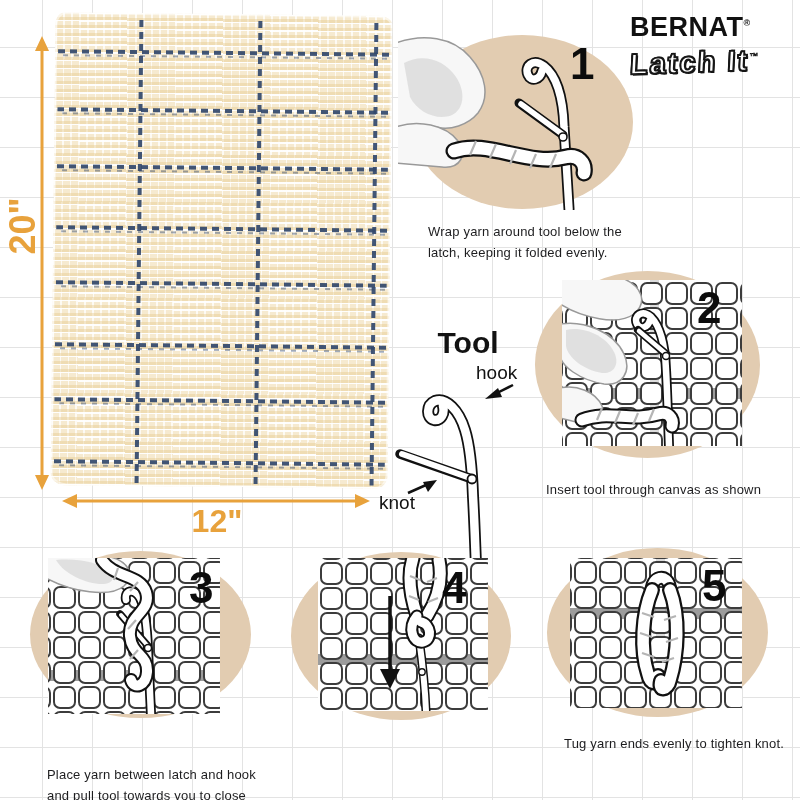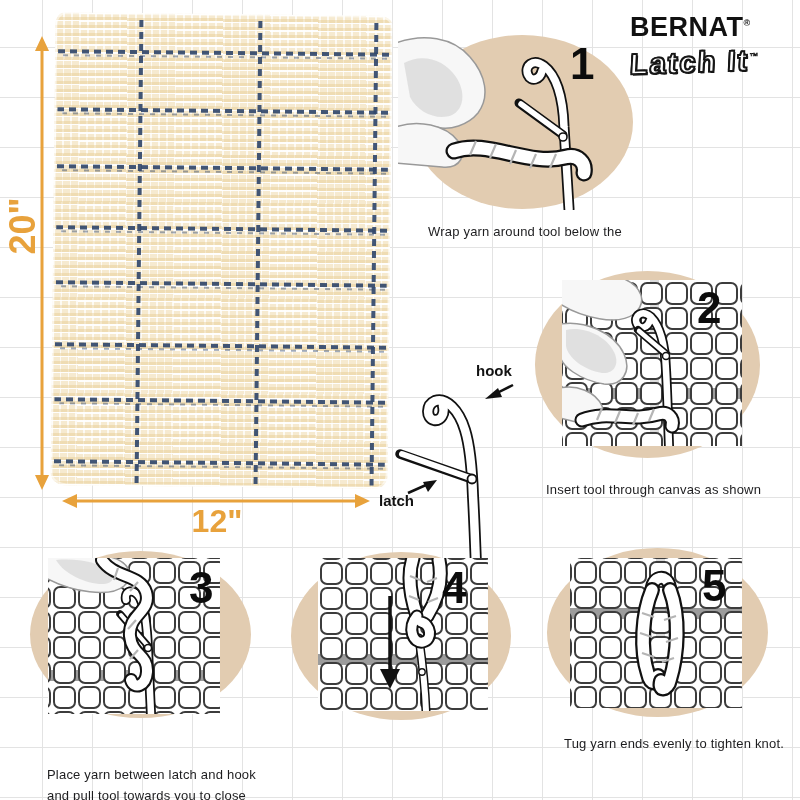--- a/index.html
+++ b/index.html
@@ -45,21 +45,21 @@
   .brand sup{font-size:9px;font-weight:700;vertical-align:super;}
   .latchit{display:inline-block;margin-top:3px;font-size:29px;font-weight:800;letter-spacing:2px;
     color:#fff;-webkit-text-stroke:1.7px #161616;
     text-shadow:1.5px 1.5px 0 #161616,-1px -1px 0 #161616,1px -1px 0 #161616,-1px 1px 0 #161616;
     transform:rotate(-2deg) skewX(-5deg);}
   .latchit sup{font-size:9px;-webkit-text-stroke:.6px #161616;text-shadow:none;}
 
   
   .tool-title{position:absolute;left:430px;top:326px;width:76px;text-align:center;
     font-size:30px;font-weight:700;color:#121212;}
-  .tool-sub{position:absolute;font-size:15px;font-weight:700;color:#121212;}
+  .tool-sub{position:absolute;font-size:19px;font-weight:400;color:#121212;}
 
   
   .blob{position:absolute;background:#e2ccb1;border-radius:50%;}
   .stepnum{position:absolute;font-size:44px;font-weight:900;color:#0c0c0c;line-height:1;z-index:6;}
   .cap{position:absolute;font-size:13px;line-height:21px;color:#1d1d1f;letter-spacing:.2px;z-index:6;margin-top:10px;}
   .cap div{white-space:nowrap;}
   svg.illus{position:absolute;z-index:4;}
   svg.tool-svg{position:absolute;z-index:3;}
   svg.dim{position:absolute;z-index:2;}
   svg.smallarrow{position:absolute;z-index:3;}
@@ -105,33 +105,34 @@
     <polygon points="2,9 17,2 17,16" fill="#e8a23c"></polygon>
     <polygon points="310,9 295,2 295,16" fill="#e8a23c"></polygon>
   </svg>
   <div class="dim-label dim-h-label">12"</div>
 
   <div class="logo">
     <div class="brand"><span>BERNAT</span><sup>®</sup></div>
     <div><span class="latchit"><span>Latch It</span><sup>™</sup></span></div>
   </div>
 
+  <div class="tool-title">Tool</div>
   <svg class="tool-svg" style="left:388px;top:366px" width="120" height="202" viewBox="0 0 120 202">
     <path class="to" stroke-width="12" d="M88,200 C87,172 86,148 85,130 C84,102 82,80 77,64 C71,44 58,31 47,35 C38,39 38,52 46,54 C53,55 57,48 55,40"></path>
     <path class="ti" stroke-width="8.5" d="M88,200 C87,172 86,148 85,130 C84,102 82,80 77,64 C71,44 58,31 47,35 C38,39 38,52 46,54 C53,55 57,48 55,40"></path>
     <path class="to" stroke-width="9.5" d="M84,113 L12,88"></path>
     <path class="ti" stroke-width="6" d="M82,112 L14,88"></path>
     <circle cx="84" cy="113" r="4.5" fill="#fff" stroke="#111" stroke-width="1.8"></circle>
   </svg>
   <div class="tool-sub" style="left:476px;top:362px">hook</div>
   <svg class="smallarrow" style="left:477px;top:380px" width="44" height="24" viewBox="0 0 44 24">
     <line x1="36" y1="5" x2="18" y2="14" stroke="#111" stroke-width="2.5"></line>
     <polygon points="8,19 21,8 25,17" fill="#111"></polygon>
   </svg>
-  <div class="tool-sub" style="left:379px;top:492px">latch</div>
+  <div class="tool-sub" style="left:379px;top:492px">knot</div>
   <svg class="smallarrow" style="left:401px;top:474px" width="44" height="24" viewBox="0 0 44 24">
     <line x1="7" y1="19" x2="25" y2="11" stroke="#111" stroke-width="2.5"></line>
     <polygon points="36,6 22,8 27,18" fill="#111"></polygon>
   </svg>
 
   <div class="blob" style="left:412px;top:35px;width:221px;height:174px;"></div>
   <svg class="illus" style="left:398px;top:35px" width="235" height="175" viewBox="0 0 235 175">
     <path class="hand" d="M-2,8 C25,-2 55,2 72,22 C88,40 92,62 80,78 C70,90 52,96 38,92 L-2,120 Z"></path>
     <path class="hshade" d="M6,28 C24,18 46,24 58,42 C68,57 66,74 54,80 C40,86 20,78 12,62 Z"></path>
     <path class="hand" d="M-2,92 C20,84 48,90 60,106 C70,120 62,134 44,132 L-2,128 Z"></path>
@@ -140,20 +141,21 @@
     <path class="to" stroke-width="9" d="M165,100 L121,68"></path>
     <path class="ti" stroke-width="5.5" d="M164,99 L123,69"></path>
     <circle cx="165" cy="102" r="4" fill="#fff" stroke="#111" stroke-width="1.6"></circle>
     <path class="yo" stroke-width="17" d="M56,116 C90,104 130,132 168,122 C180,119 188,128 186,138"></path>
     <path class="yi" stroke-width="12.5" d="M56,116 C90,104 130,132 168,122 C180,119 188,128 186,138"></path>
     <path class="tick" d="M78,106 l-6,14 M98,109 l-6,14 M118,115 l-6,14 M138,119 l-6,14 M158,119 l-6,14"></path>
   </svg>
   <div class="stepnum" style="left:570px;top:42px">1</div>
   <div class="cap" style="left:428px;top:211px">
     <div>Wrap yarn around tool below the</div>
+    <div>latch, keeping it folded evenly.</div>
   </div>
 
   <div class="blob" style="left:535px;top:271px;width:225px;height:187px;"></div>
   <svg class="illus" style="left:562px;top:280px" width="180" height="166" viewBox="0 0 180 166">
     <defs>
       <pattern id="mesh2" width="25" height="25" patternUnits="userSpaceOnUse" patternTransform="translate(2,1)">
         <rect x="2" y="2" width="21" height="21" rx="6" ry="6" fill="#ffffff" stroke="#3c3c3c" stroke-width="2"></rect>
       </pattern>
     </defs>
     <rect width="180" height="166" fill="#fff"></rect>

